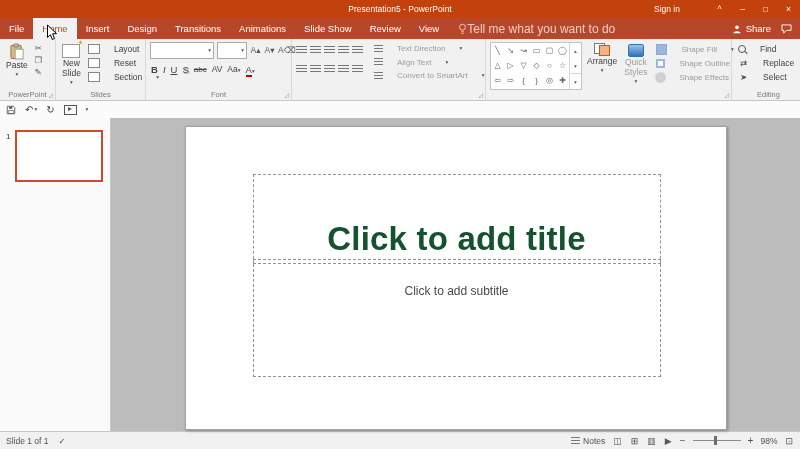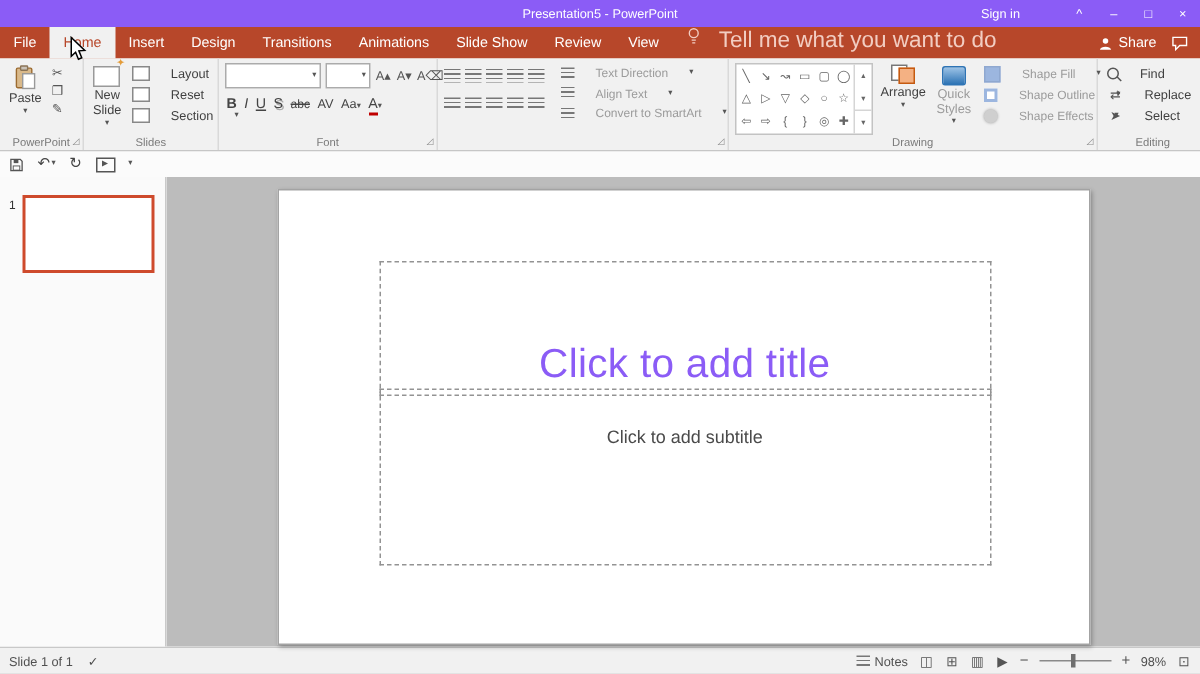--- a/index.html
+++ b/index.html
@@ -1,31 +1,31 @@
 <!DOCTYPE html>
 <html><head>
 <meta charset="utf-8">
 <style>
   html,body{margin:0;padding:0}
   body{width:800px;height:449px;overflow:hidden;background:#fff;font-family:"Liberation Sans",sans-serif;color:#333}
   .app{width:800px;height:449px;display:flex;flex-direction:column;position:relative}
 
   
-  .titlebar{height:18px;background:#8b5cf6;position:relative;flex:0 0 auto}
+  .titlebar{height:18px;background:#c2410c;position:relative;flex:0 0 auto}
   .tb-title{position:absolute;left:0;right:0;top:0;text-align:center;color:#fff;font-size:8.5px;line-height:18px}
   .tb-right{position:absolute;right:0;top:0;height:18px;display:flex;align-items:center;z-index:2}
   .signin{color:#fff;font-size:8.5px;margin-right:28px}
   .winbtn{width:23px;height:18px;display:flex;align-items:center;justify-content:center;color:#fff;font-size:8.5px;line-height:1}
 
   
   .tabrow{height:21px;background:#B7472A;display:flex;align-items:stretch;flex:0 0 auto}
   .tabs{display:flex;align-items:stretch}
   .tab{display:flex;align-items:center;padding:0 9px;color:#fff;font-size:9.5px;white-space:nowrap}
   .tab.active{background:#F1F1F1;color:#B7472A}
-  .tellme{display:flex;align-items:flex-start;gap:12px;color:#F2CDC2;font-size:15px;padding:0 10px;white-space:nowrap}
+  .tellme{display:flex;align-items:center;gap:0;color:#F2CDC2;font-size:12px;padding:0 10px;white-space:nowrap}
   .tabrow-right{margin-left:auto;display:flex;align-items:center;gap:10px;padding-right:8px;color:#fff;font-size:9.5px}
   .share{display:flex;align-items:center;gap:4px}
 
   
   .ribbon{height:61px;background:#F1F1F1;border-bottom:1px solid #C6C6C6;display:flex;flex:0 0 auto}
   .group{position:relative;border-right:1px solid #D9D9D9;padding:3px 3px 12px 4px;display:flex;align-items:flex-start;gap:3px;flex:0 0 auto}
   .group-label{position:absolute;bottom:1px;left:0;right:0;text-align:center;font-size:7.5px;color:#7A7A7A;pointer-events:none}
   .launcher{position:absolute;right:2px;bottom:2px;font-size:6px;color:#8A8A8A;line-height:1}
   .g-clipboard{width:48px}.g-slides{width:82px}.g-font{width:138px}.g-paragraph{width:186px}.g-drawing{width:238px}.g-editing{width:66px}
   .bigbtn{display:flex;flex-direction:column;align-items:center;justify-content:flex-start;font-size:8.5px;color:#3F3F3F;text-align:center;padding:1px 2px;line-height:1.15;gap:1px}
@@ -72,21 +72,21 @@
 
   
   .workspace{flex:1;display:flex;min-height:0}
   .thumbs{width:110px;background:#FAFAFA;border-right:1px solid #C9C9C9;position:relative;flex:0 0 auto}
   .thumb-num{position:absolute;left:6px;top:14px;font-size:8px;color:#333}
   .thumb{position:absolute;left:15px;top:12px;width:84px;height:48px;background:#fff;border:2px solid #CE4A2C}
   .canvas{flex:1;background:#BCBCBC;display:flex;justify-content:center;align-items:flex-start;padding-top:8px;min-width:0}
   .slide{width:540px;height:302px;background:#fff;border:1px solid #A3A3A3;box-shadow:1px 1px 3px rgba(0,0,0,.3);position:relative}
   .ph{position:absolute;border:1px dashed #939393}
   .ph-title{left:67px;top:47px;width:406px;height:83px;display:flex;align-items:flex-end;justify-content:center;padding-bottom:5px}
-  .ph-title span{font-size:27px;color:#8b5cf6;font-weight:400;letter-spacing:.2px}
+  .ph-title span{font-size:33px;color:#14532d;font-weight:700;letter-spacing:.2px}
   .ph-subtitle{left:67px;top:132px;width:406px;height:92px;display:flex;align-items:flex-start;justify-content:center;padding-top:24px}
   .ph-subtitle span{font-size:12px;color:#4A4A4A}
 
   
   .statusbar{height:17px;background:#F1F1F1;border-top:1px solid #C8C8C8;display:flex;align-items:center;font-size:8.5px;color:#505050;padding:0 6px;flex:0 0 auto}
   .sb-left{display:flex;align-items:flex-start;gap:10px}
   .sb-right{margin-left:auto;display:flex;align-items:center;gap:7px}
   .notes{display:flex;align-items:center;gap:3px}
   .viewbtn{font-size:9px;color:#555;padding:0 1px}
   .slider{width:48px;height:9px;position:relative;display:inline-block}
@@ -315,21 +315,20 @@
             <span>Shape Outline</span>
             <span class="dd">▾</span>
           </span>
         <span class="sbtn disabled" style="font-size:8px">
             <span class="chip-effects"></span>
             <span>Shape Effects</span>
             <span class="dd">▾</span>
           </span>
       </div>
       <span class="launcher">◿</span>
-      <div class="group-label">Drawing</div>
     </div>
 
     <div class="group g-editing" style="border-right:none">
       <div class="smallcol">
         <span class="sbtn">
             <span class="mag"></span>
             <span>Find</span>
           </span>
         <span class="sbtn">
             <span class="ic">⇄</span>

